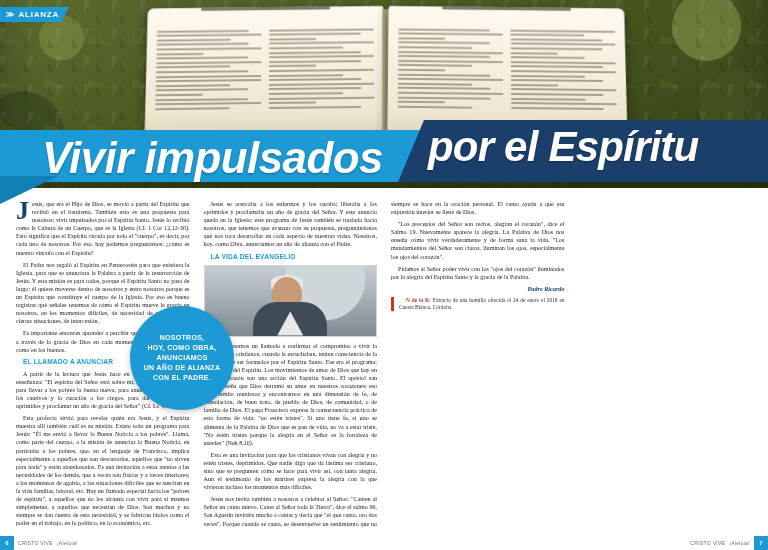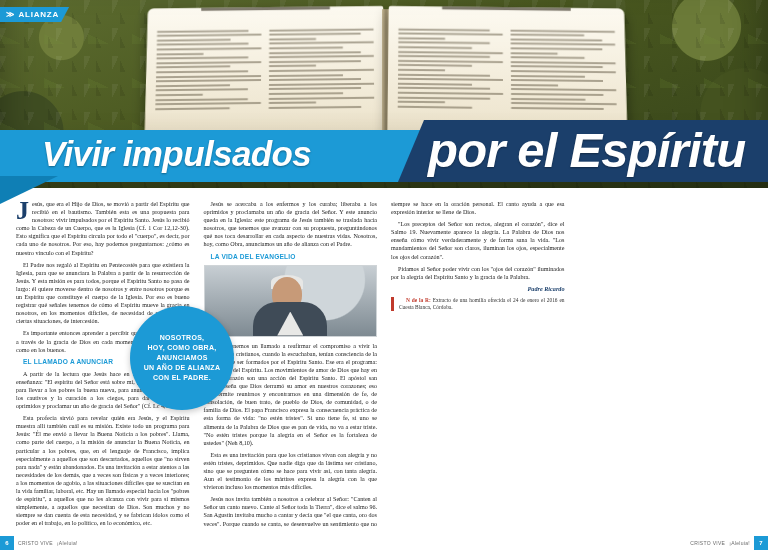--- a/index.html
+++ b/index.html
@@ -77,26 +77,26 @@
     clip-path:polygon(0 0, 100% 0, calc(100% - 26px) 100%, 0 100%);
     box-shadow:0 2px 6px rgba(0,0,0,.25);
   }
   .band-dark{
     position:absolute;left:398px;top:8px;width:376px;height:62px;
     background:#1b3f6b;
     clip-path:polygon(26px 0, 100% 0, 100% 100%, 0 100%);
     box-shadow:0 2px 6px rgba(0,0,0,.25);
   }
   .t1{
-    position:absolute;left:42px;top:24px;color:#fff;font-size:35px;font-weight:bold;
+    position:absolute;left:42px;top:24px;color:#fff;font-size:44px;font-weight:bold;
     font-style:italic;letter-spacing:-0.6px;line-height:1;
     text-shadow:0 1px 2px rgba(0,0,0,.35);
   }
   .t2{
-    position:absolute;left:428px;top:14px;color:#fff;font-size:49px;font-weight:bold;
+    position:absolute;left:428px;top:14px;color:#fff;font-size:42px;font-weight:bold;
     font-style:italic;letter-spacing:-0.8px;line-height:1;
     text-shadow:0 1px 2px rgba(0,0,0,.35);
   }
   .corner-teal{
     position:absolute;left:0;top:176px;width:58px;height:28px;background:#0f7fb5;
     clip-path:polygon(0 0,100% 0,0 100%);
   }
 
   
   .body{

